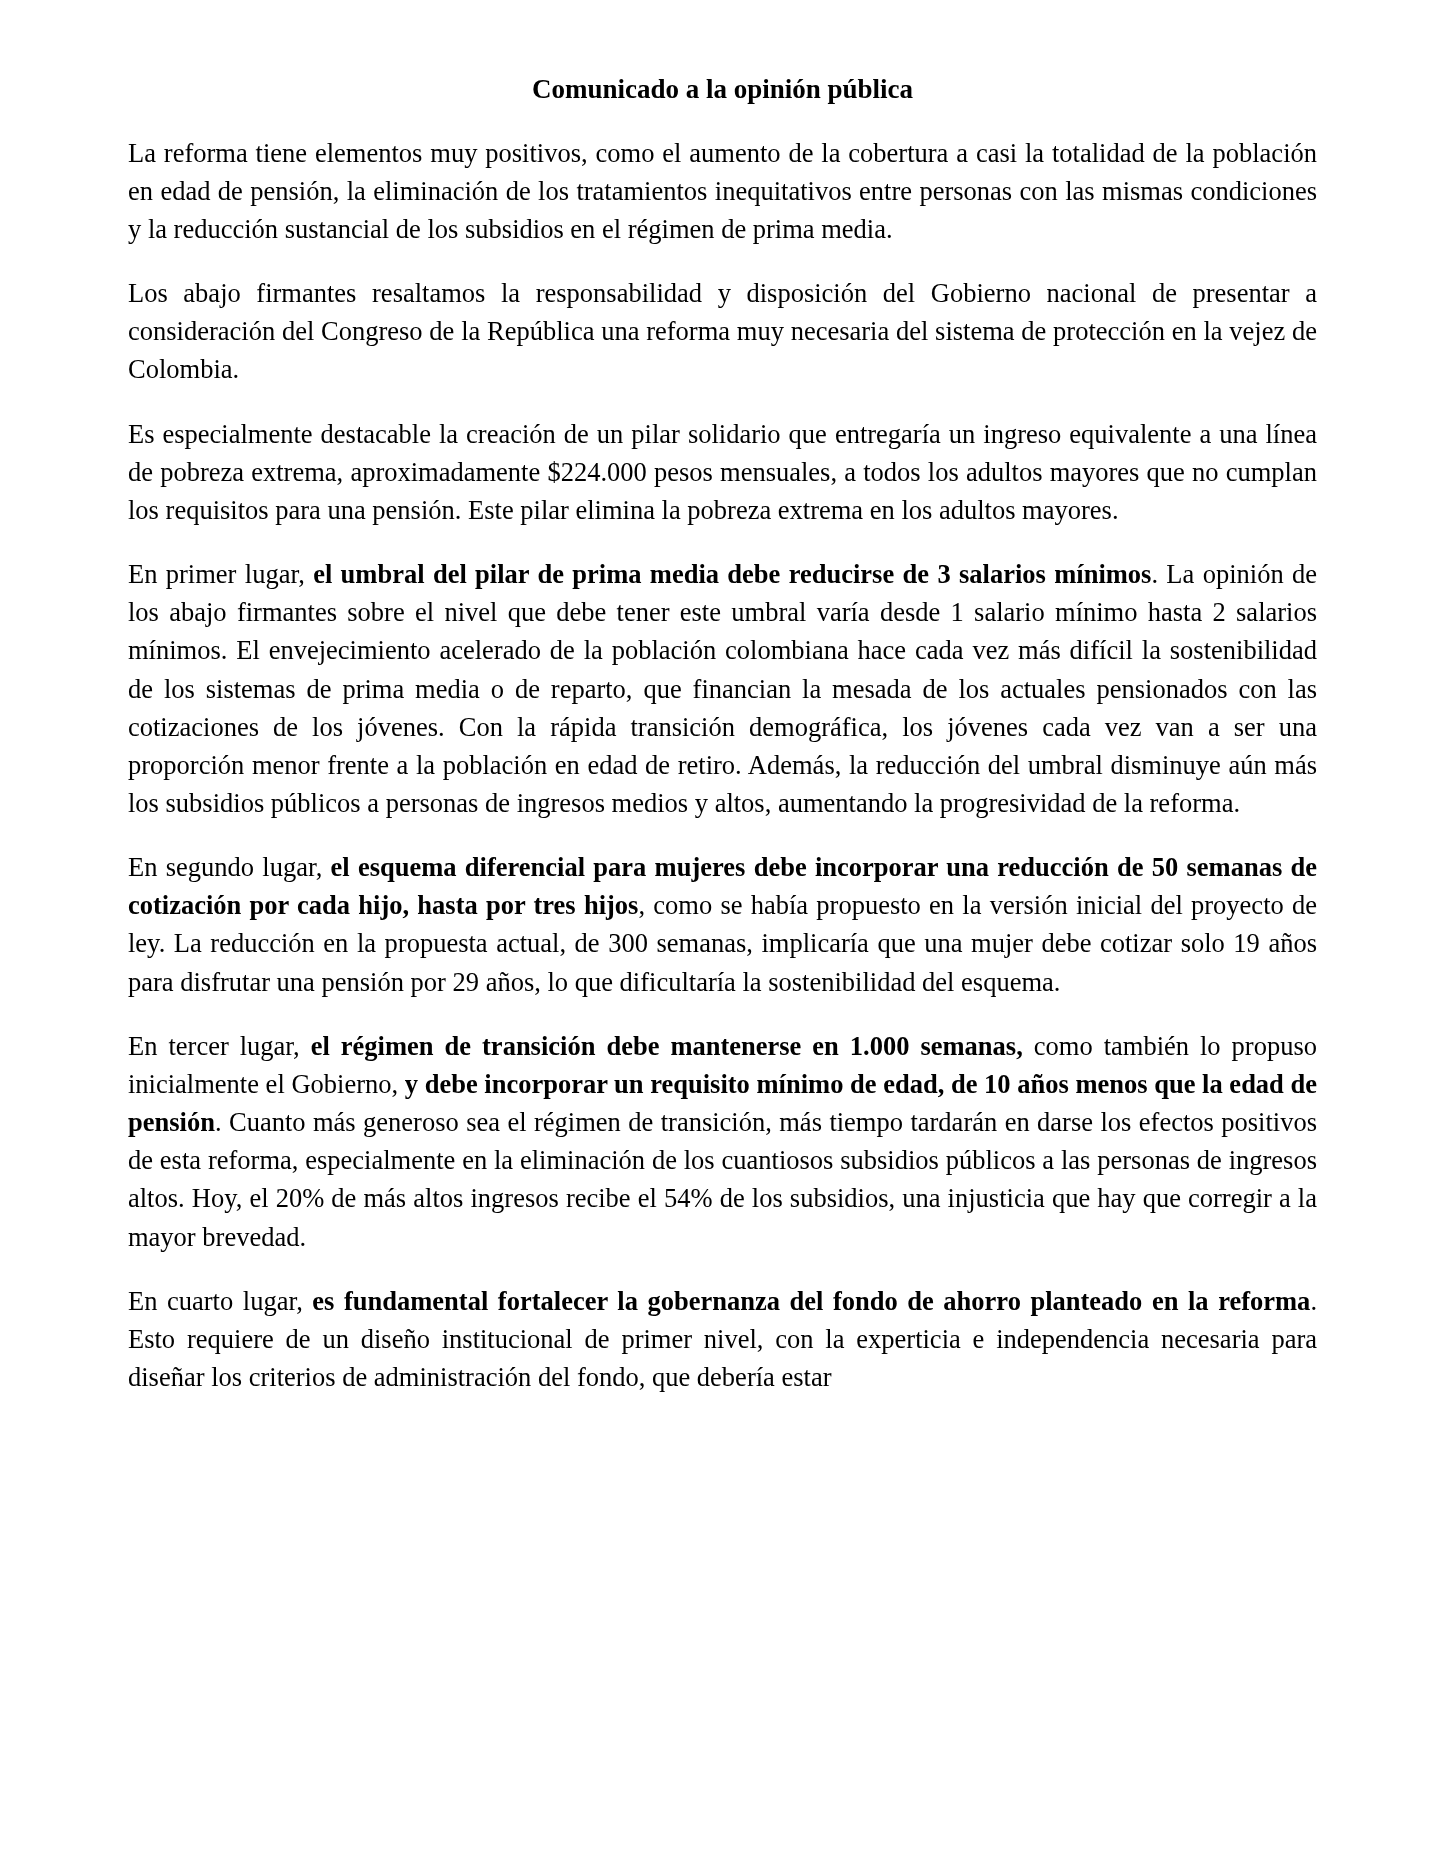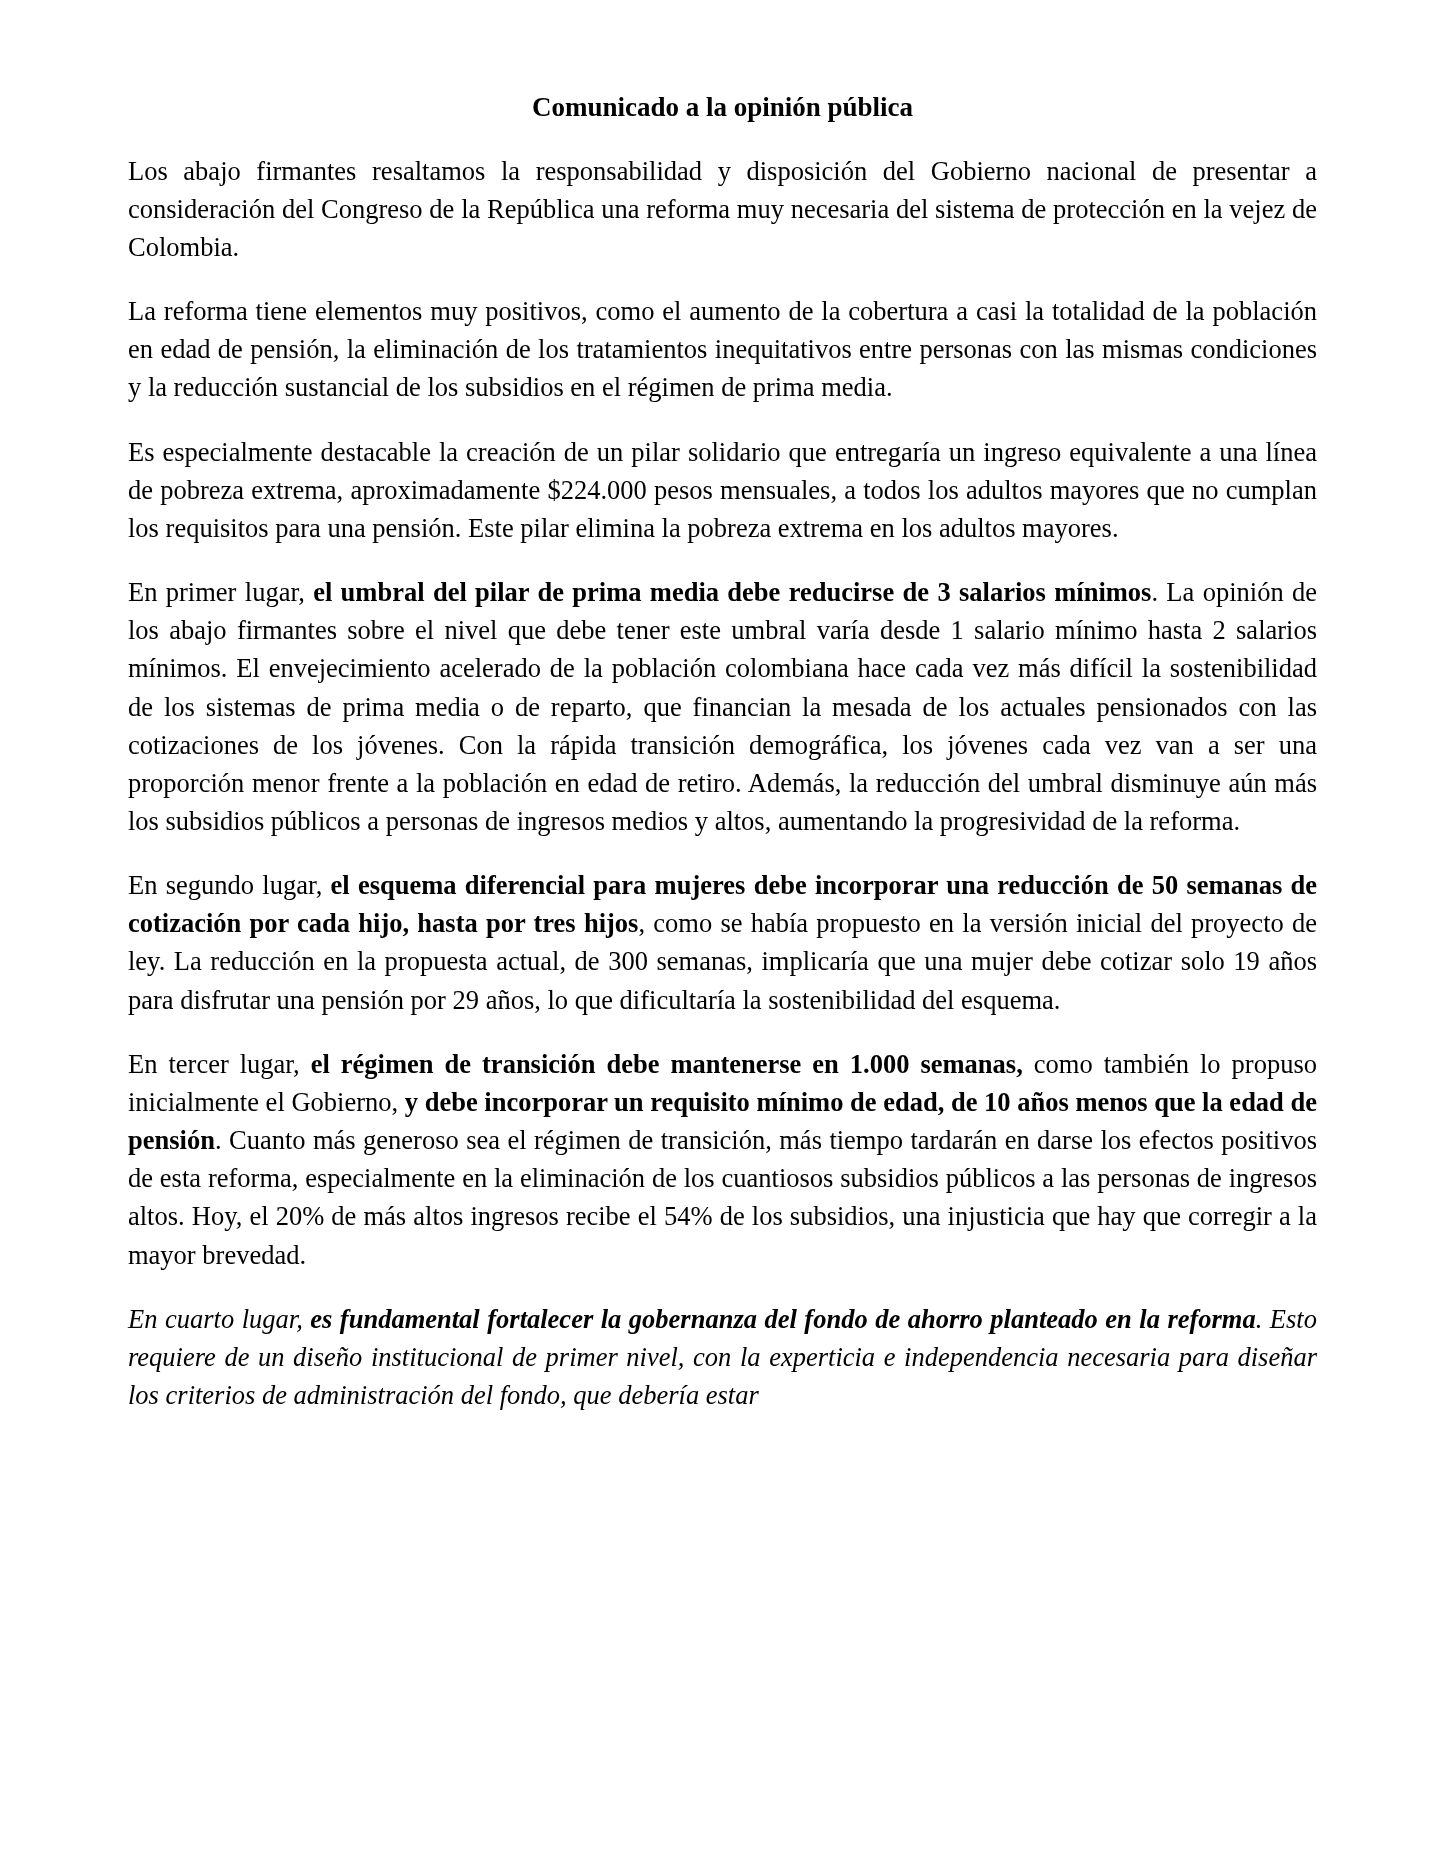--- a/index.html
+++ b/index.html
@@ -12,21 +12,21 @@
     font-family: "Liberation Serif", "DejaVu Serif", serif;
     color: #000000;
   }
   .page {
     position: relative;
     width: 1435px;
     height: 1870px;
     margin: 0 auto;
     background: #ffffff;
     box-sizing: border-box;
-    padding: 90px 118px 0 128px;
+    padding: 72px 118px 0 128px;
     overflow: hidden;
   }
   .doc-title,
   .doc-subtitle {
     text-align: center;
     font-weight: bold;
     font-size: 27px;
     line-height: 1.32;
     margin: 0;
   }
@@ -39,41 +39,40 @@
   .body-block {
     font-size: 26.5px;
     line-height: 1.44;
     text-align: justify;
     text-justify: inter-word;
     margin: 0 0 26px 0;
     hyphens: none;
   }
   .body-block:last-child {
     margin-bottom: 16px;
-    font-style: italic;
   }
   .body-block b,
   .body-block strong {
     font-weight: bold;
   }
   .para-run {
     white-space: pre-wrap;
   }
 </style>
 </head>
 <body>
 
 <div class="page">
 
   <h1 class="doc-title">Comunicado a la opinión pública</h1>
 
 
   <div id="body-content">
+      <p class="body-block"><span class="para-run">La reforma tiene elementos muy positivos, como el aumento de la cobertura a casi la totalidad de la población en edad de pensión, la eliminación de los tratamientos inequitativos entre personas con las mismas condiciones y la reducción sustancial de los subsidios en el régimen de prima media.</span></p>
       <p class="body-block"><span class="para-run">Los abajo firmantes resaltamos la responsabilidad y disposición del Gobierno nacional de presentar a consideración del Congreso de la República una reforma muy necesaria del sistema de protección en la vejez de Colombia.</span></p>
-      <p class="body-block"><span class="para-run">La reforma tiene elementos muy positivos, como el aumento de la cobertura a casi la totalidad de la población en edad de pensión, la eliminación de los tratamientos inequitativos entre personas con las mismas condiciones y la reducción sustancial de los subsidios en el régimen de prima media.</span></p>
       <p class="body-block"><span class="para-run">Es especialmente destacable la creación de un pilar solidario que entregaría un ingreso equivalente a una línea de pobreza extrema, aproximadamente $224.000 pesos mensuales, a todos los adultos mayores que no cumplan los requisitos para una pensión. Este pilar elimina la pobreza extrema en los adultos mayores.</span></p>
       <p class="body-block"><span class="para-run">En primer lugar, </span><b class="para-run">el umbral del pilar de prima media debe reducirse de 3 salarios mínimos</b><span class="para-run">. La opinión de los abajo firmantes sobre el nivel que debe tener este umbral varía desde 1 salario mínimo hasta 2 salarios mínimos. El envejecimiento acelerado de la población colombiana hace cada vez más difícil la sostenibilidad de los sistemas de prima media o de reparto, que financian la mesada de los actuales pensionados con las cotizaciones de los jóvenes. Con la rápida transición demográfica, los jóvenes cada vez van a ser una proporción menor frente a la población en edad de retiro. Además, la reducción del umbral disminuye aún más los subsidios públicos a personas de ingresos medios y altos, aumentando la progresividad de la reforma.</span></p>
       <p class="body-block"><span class="para-run">En segundo lugar, </span><b class="para-run">el esquema diferencial para mujeres debe incorporar una reducción de 50 semanas de cotización por cada hijo, hasta por tres hijos</b><span class="para-run">, como se había propuesto en la versión inicial del proyecto de ley. La reducción en la propuesta actual, de 300 semanas, implicaría que una mujer debe cotizar solo 19 años para disfrutar una pensión por 29 años, lo que dificultaría la sostenibilidad del esquema.</span></p>
       <p class="body-block"><span class="para-run">En tercer lugar, </span><b class="para-run">el régimen de transición debe mantenerse en 1.000 semanas,</b><span class="para-run"> como también lo propuso inicialmente el Gobierno, </span><b class="para-run">y debe incorporar un requisito mínimo de edad, de 10 años menos que la edad de pensión</b><span class="para-run">. Cuanto más generoso sea el régimen de transición, más tiempo tardarán en darse los efectos positivos de esta reforma, especialmente en la eliminación de los cuantiosos subsidios públicos a las personas de ingresos altos. Hoy, el 20% de más altos ingresos recibe el 54% de los subsidios, una injusticia que hay que corregir a la mayor brevedad.</span></p>
       <p class="body-block"><span class="para-run">En cuarto lugar, </span><b class="para-run">es fundamental fortalecer la gobernanza del fondo de ahorro planteado en la reforma</b><span class="para-run">. Esto requiere de un diseño institucional de primer nivel, con la experticia e independencia necesaria para diseñar los criterios de administración del fondo, que debería estar</span></p>
     </div>
 
 </div>
 
 </body></html>

